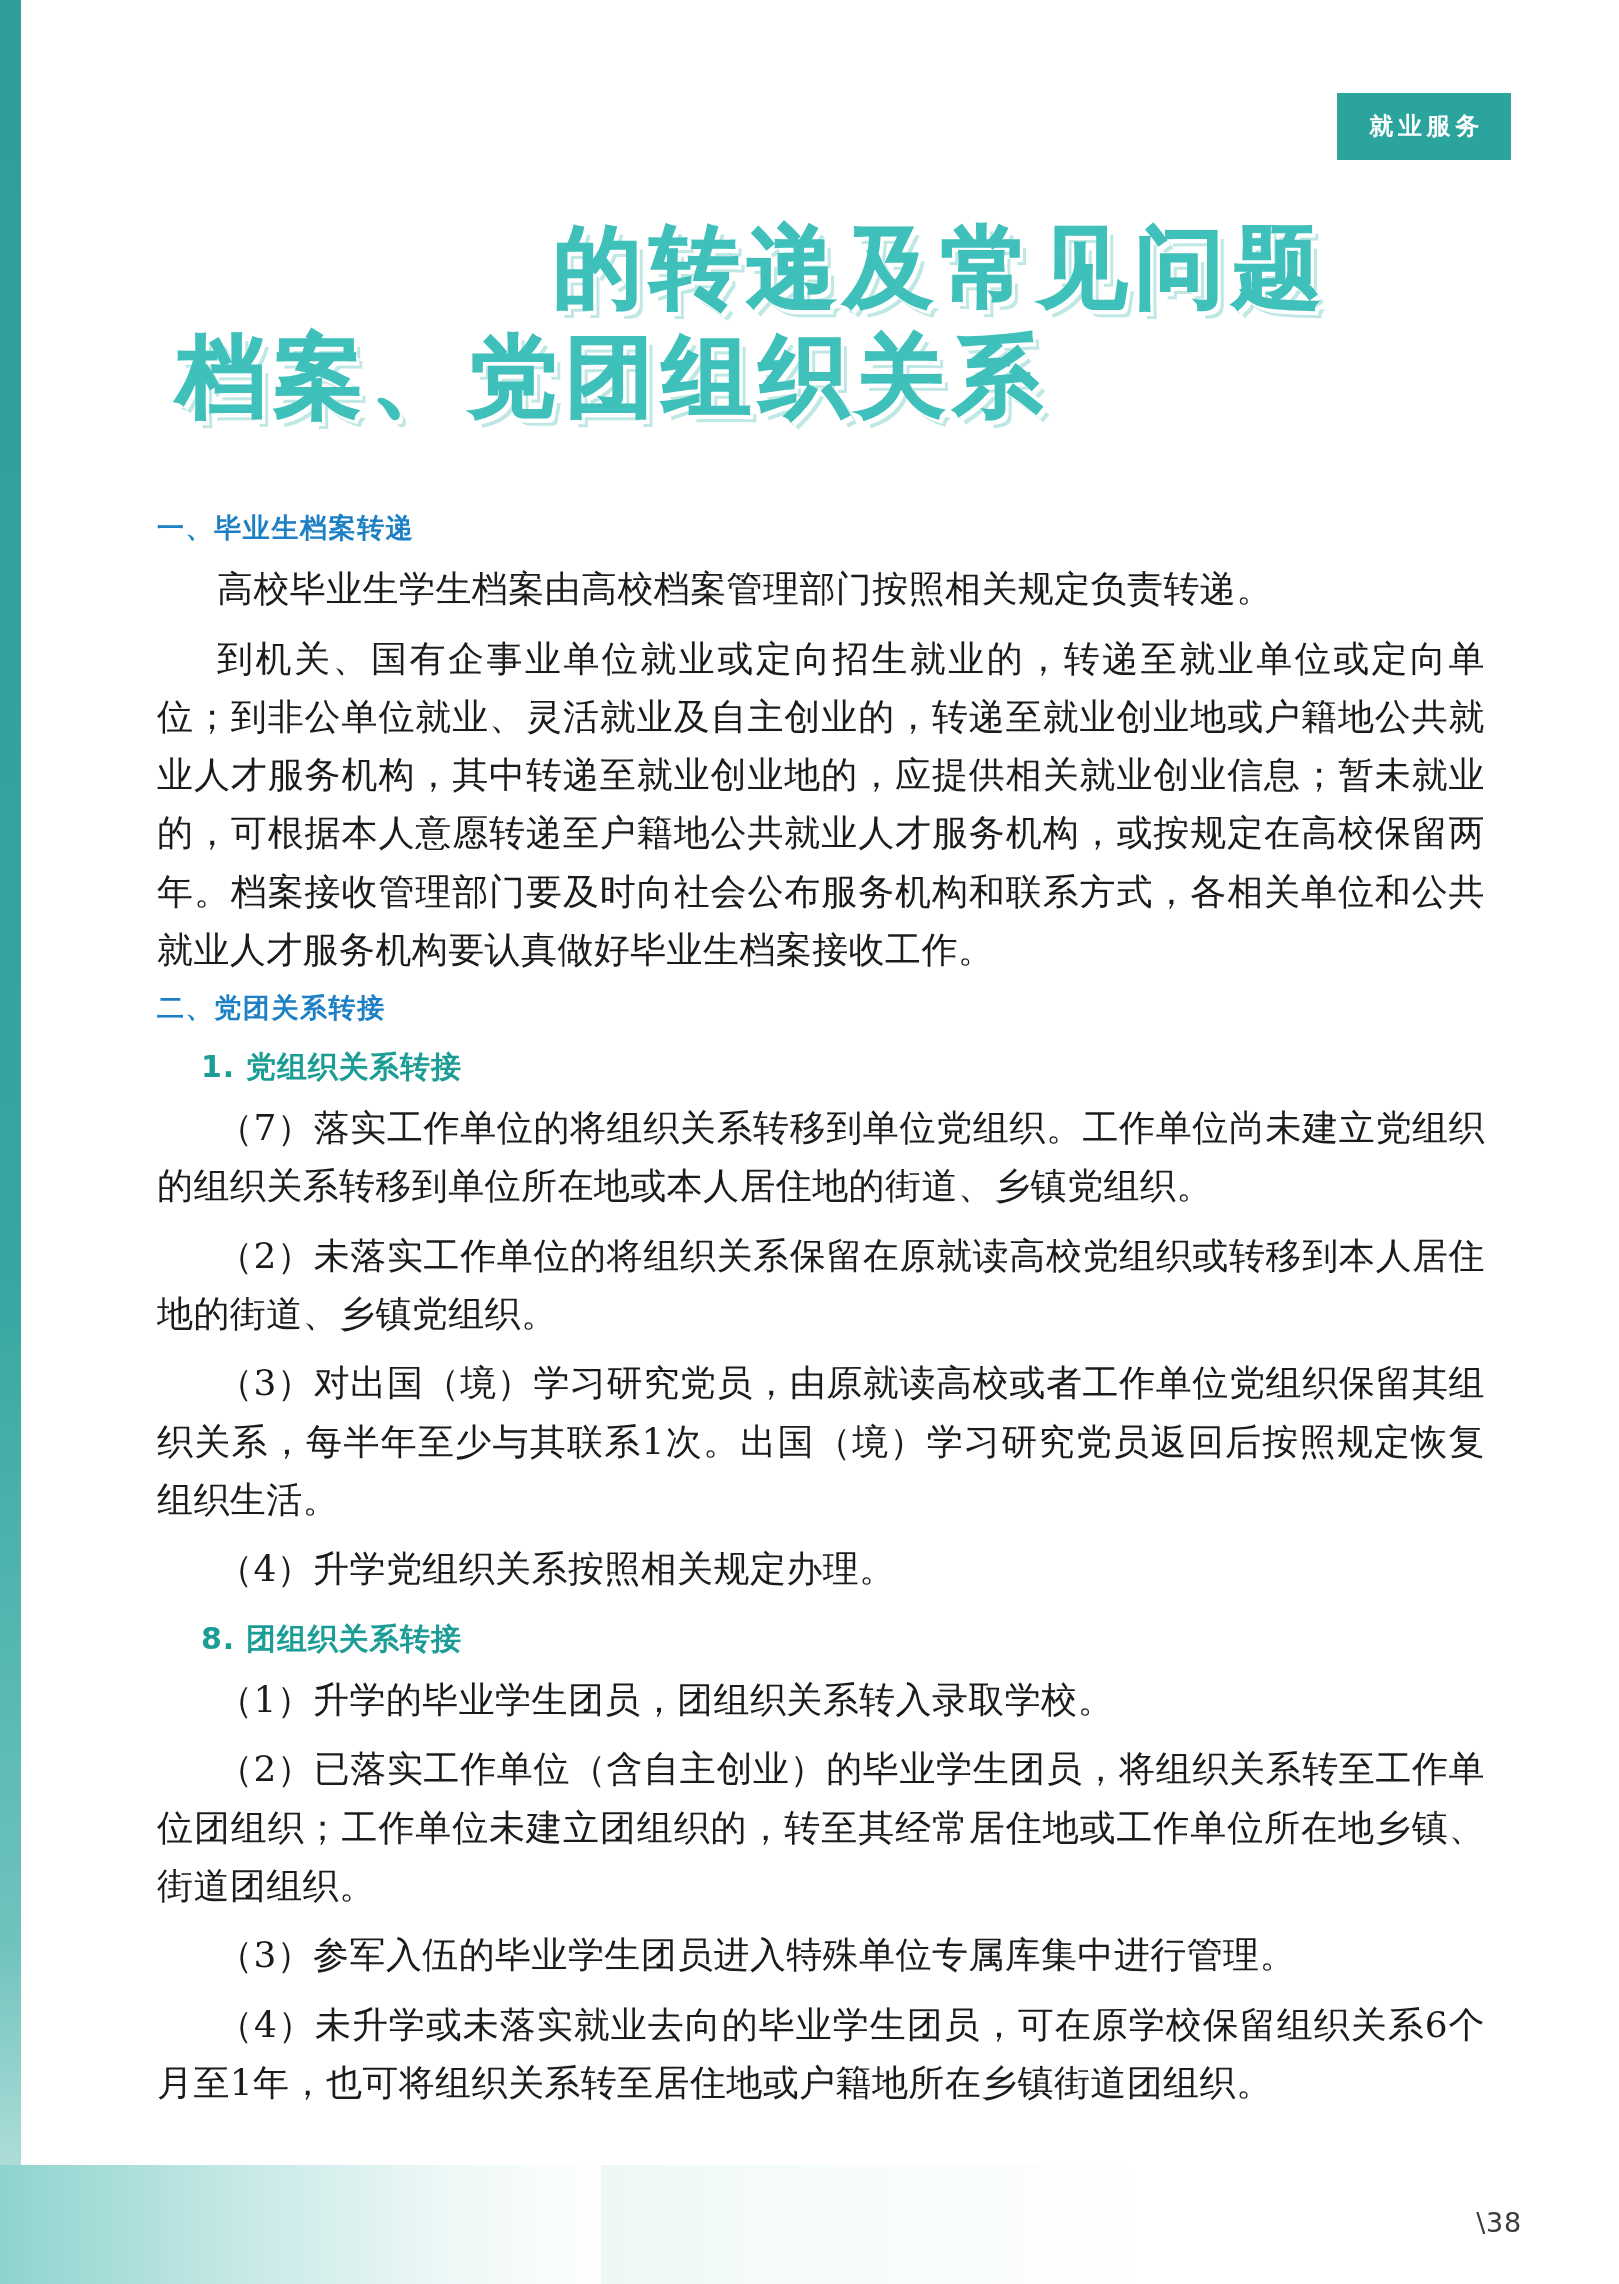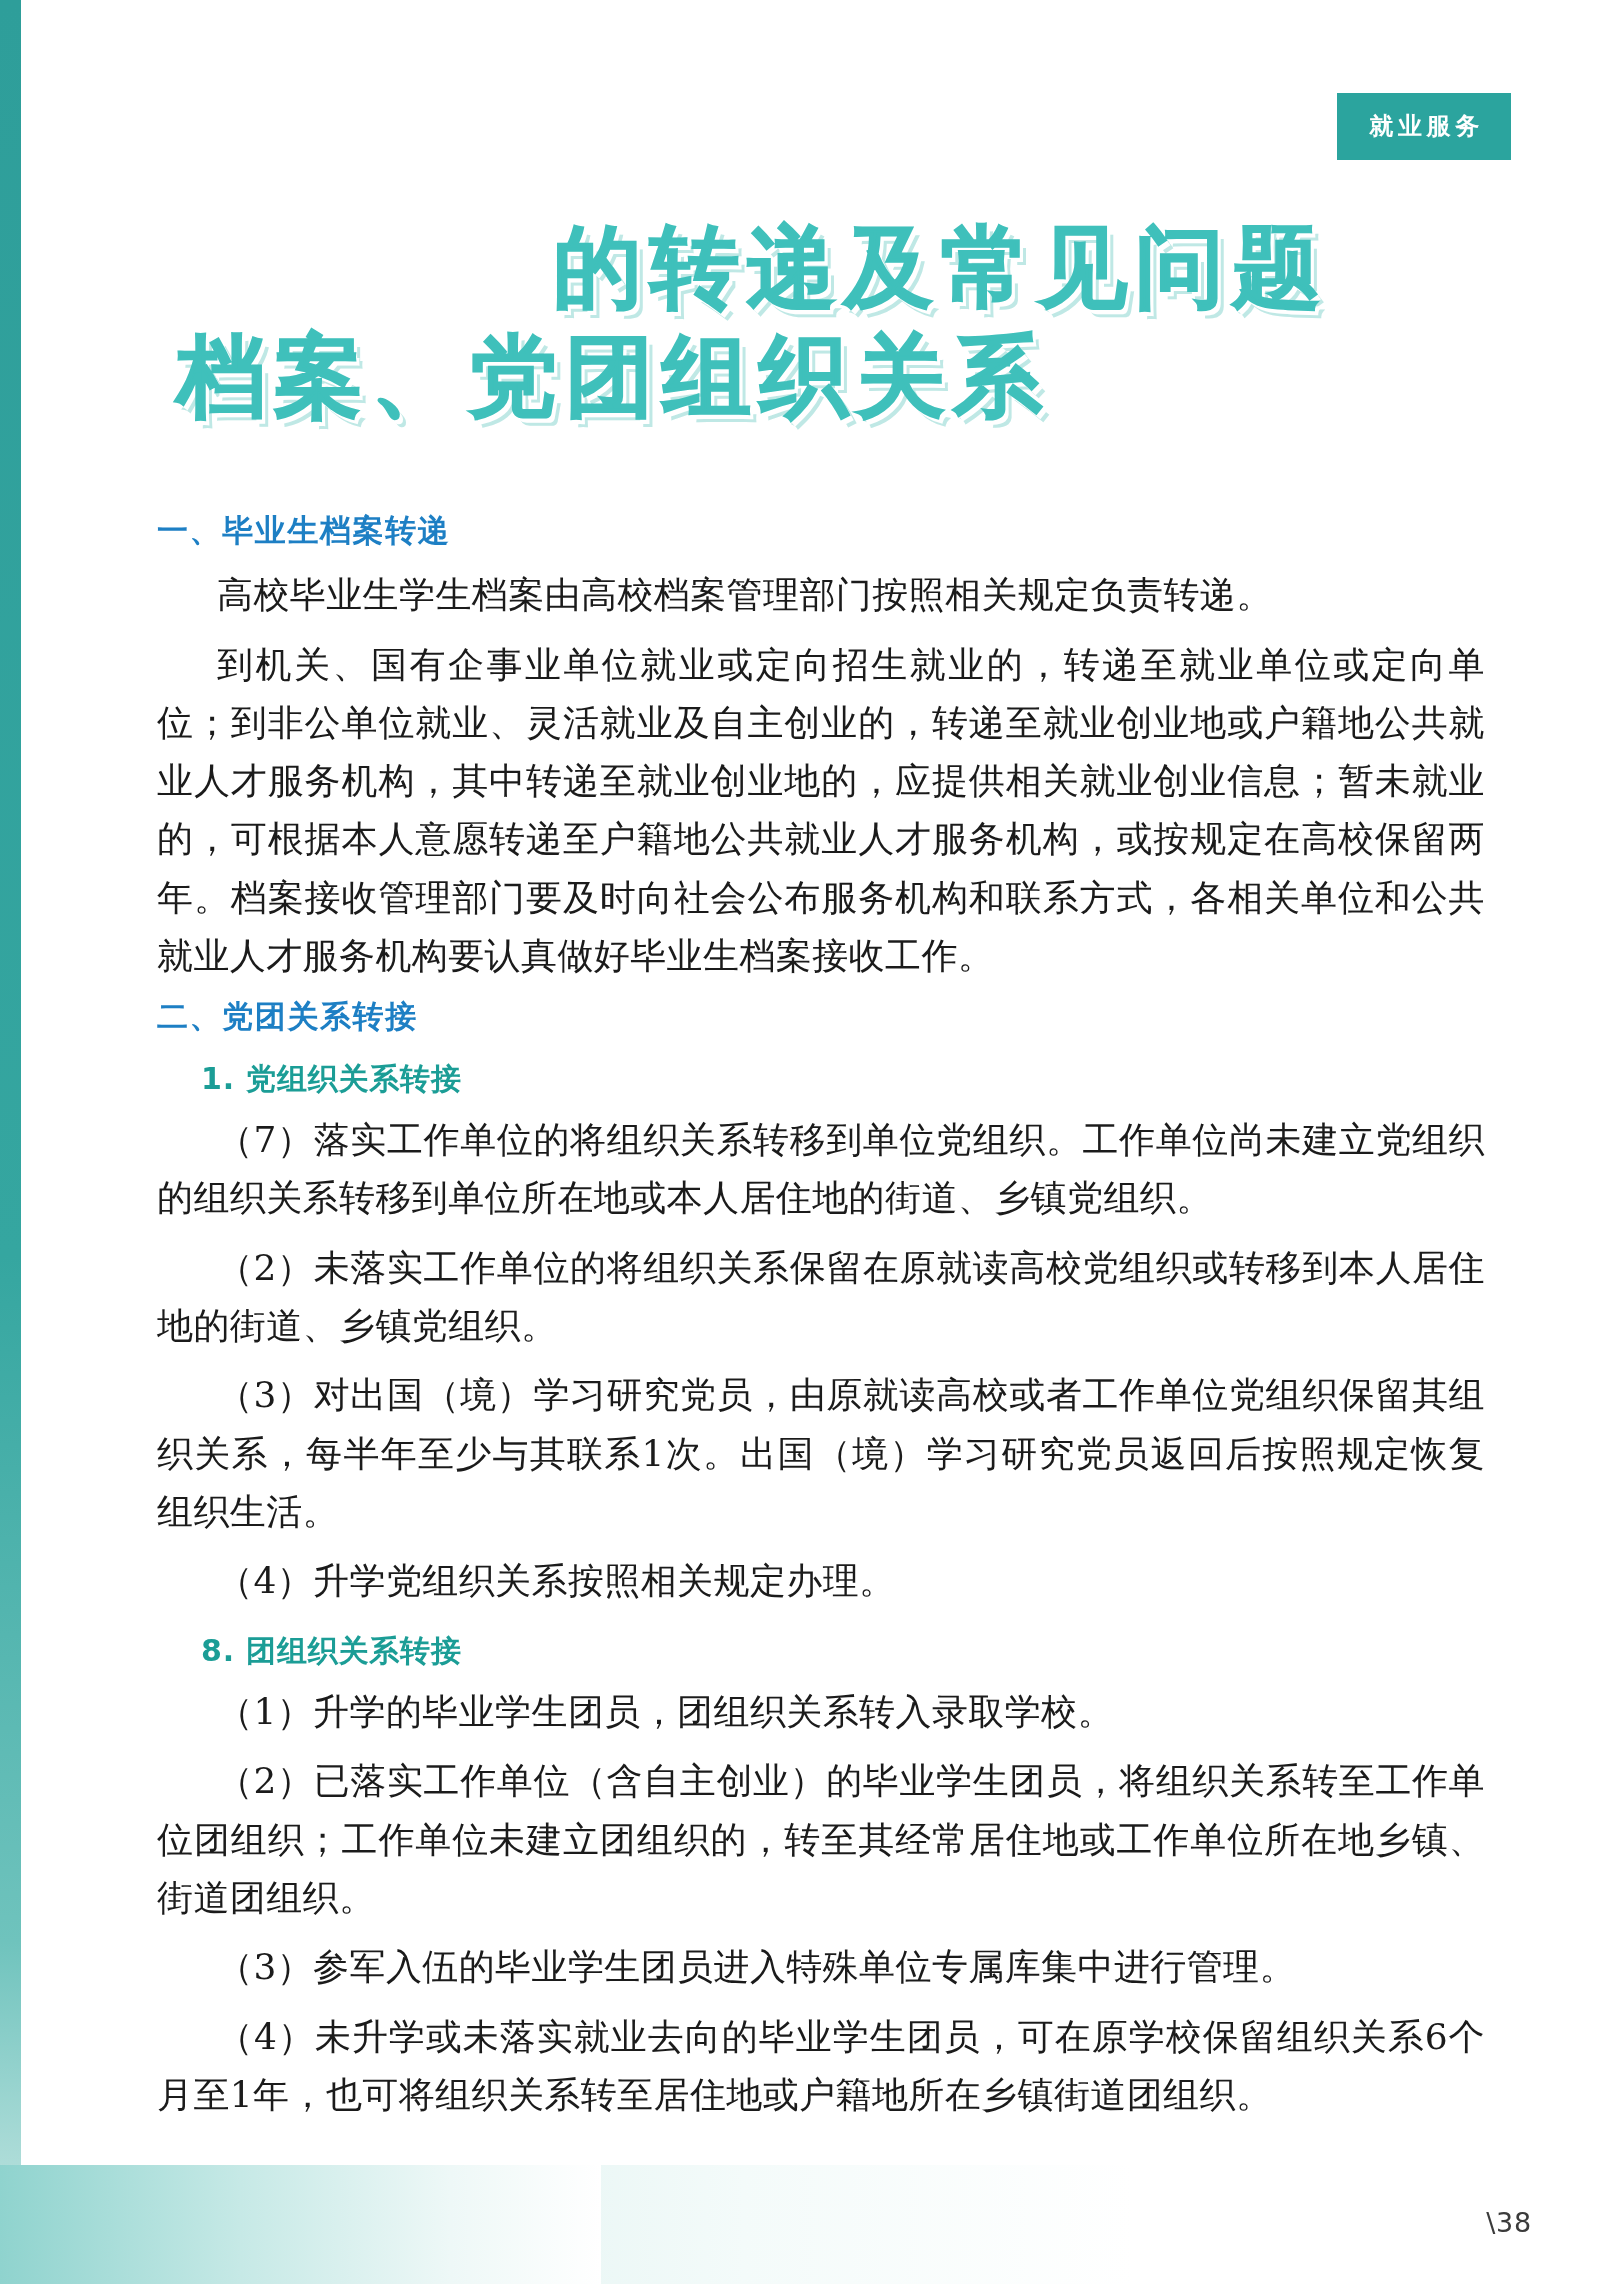--- a/index.html
+++ b/index.html
@@ -70,21 +70,21 @@
   
   .content {
     position: absolute;
     left: 150px;
     top: 502px;
     width: 1328px;
   }
 
   h2.sec {
     color: #1d7fc4;
-    font-size: 31px;
+    font-size: 27px;
     font-weight: 700;
     letter-spacing: 1.6px;
     margin: 8px 0 14.2px 0;
     font-family: "DejaVu Sans", sans-serif;
   }
   h3.subsec {
     color: #1b9d96;
     font-size: 30px;
     font-weight: 700;
     letter-spacing: 0.8px;
@@ -114,21 +114,21 @@
   .bottom-deco-strip {
     position: absolute;
     left: 0;
     bottom: 0;
     width: 601px;
     height: 119px;
     background: linear-gradient(to right, #8fd3ce 0%, #c6e9e6 40%, #eef8f7 75%, #ffffff 100%);
   }
   .page-number {
     position: absolute;
-    right: 87px;
+    right: 97px;
     bottom: 46px;
     font-size: 27px;
     color: #3b3b3b;
     font-family: "DejaVu Sans", sans-serif;
     letter-spacing: 0.8px;
   }
 </style>
 </head>
 <body>
 

